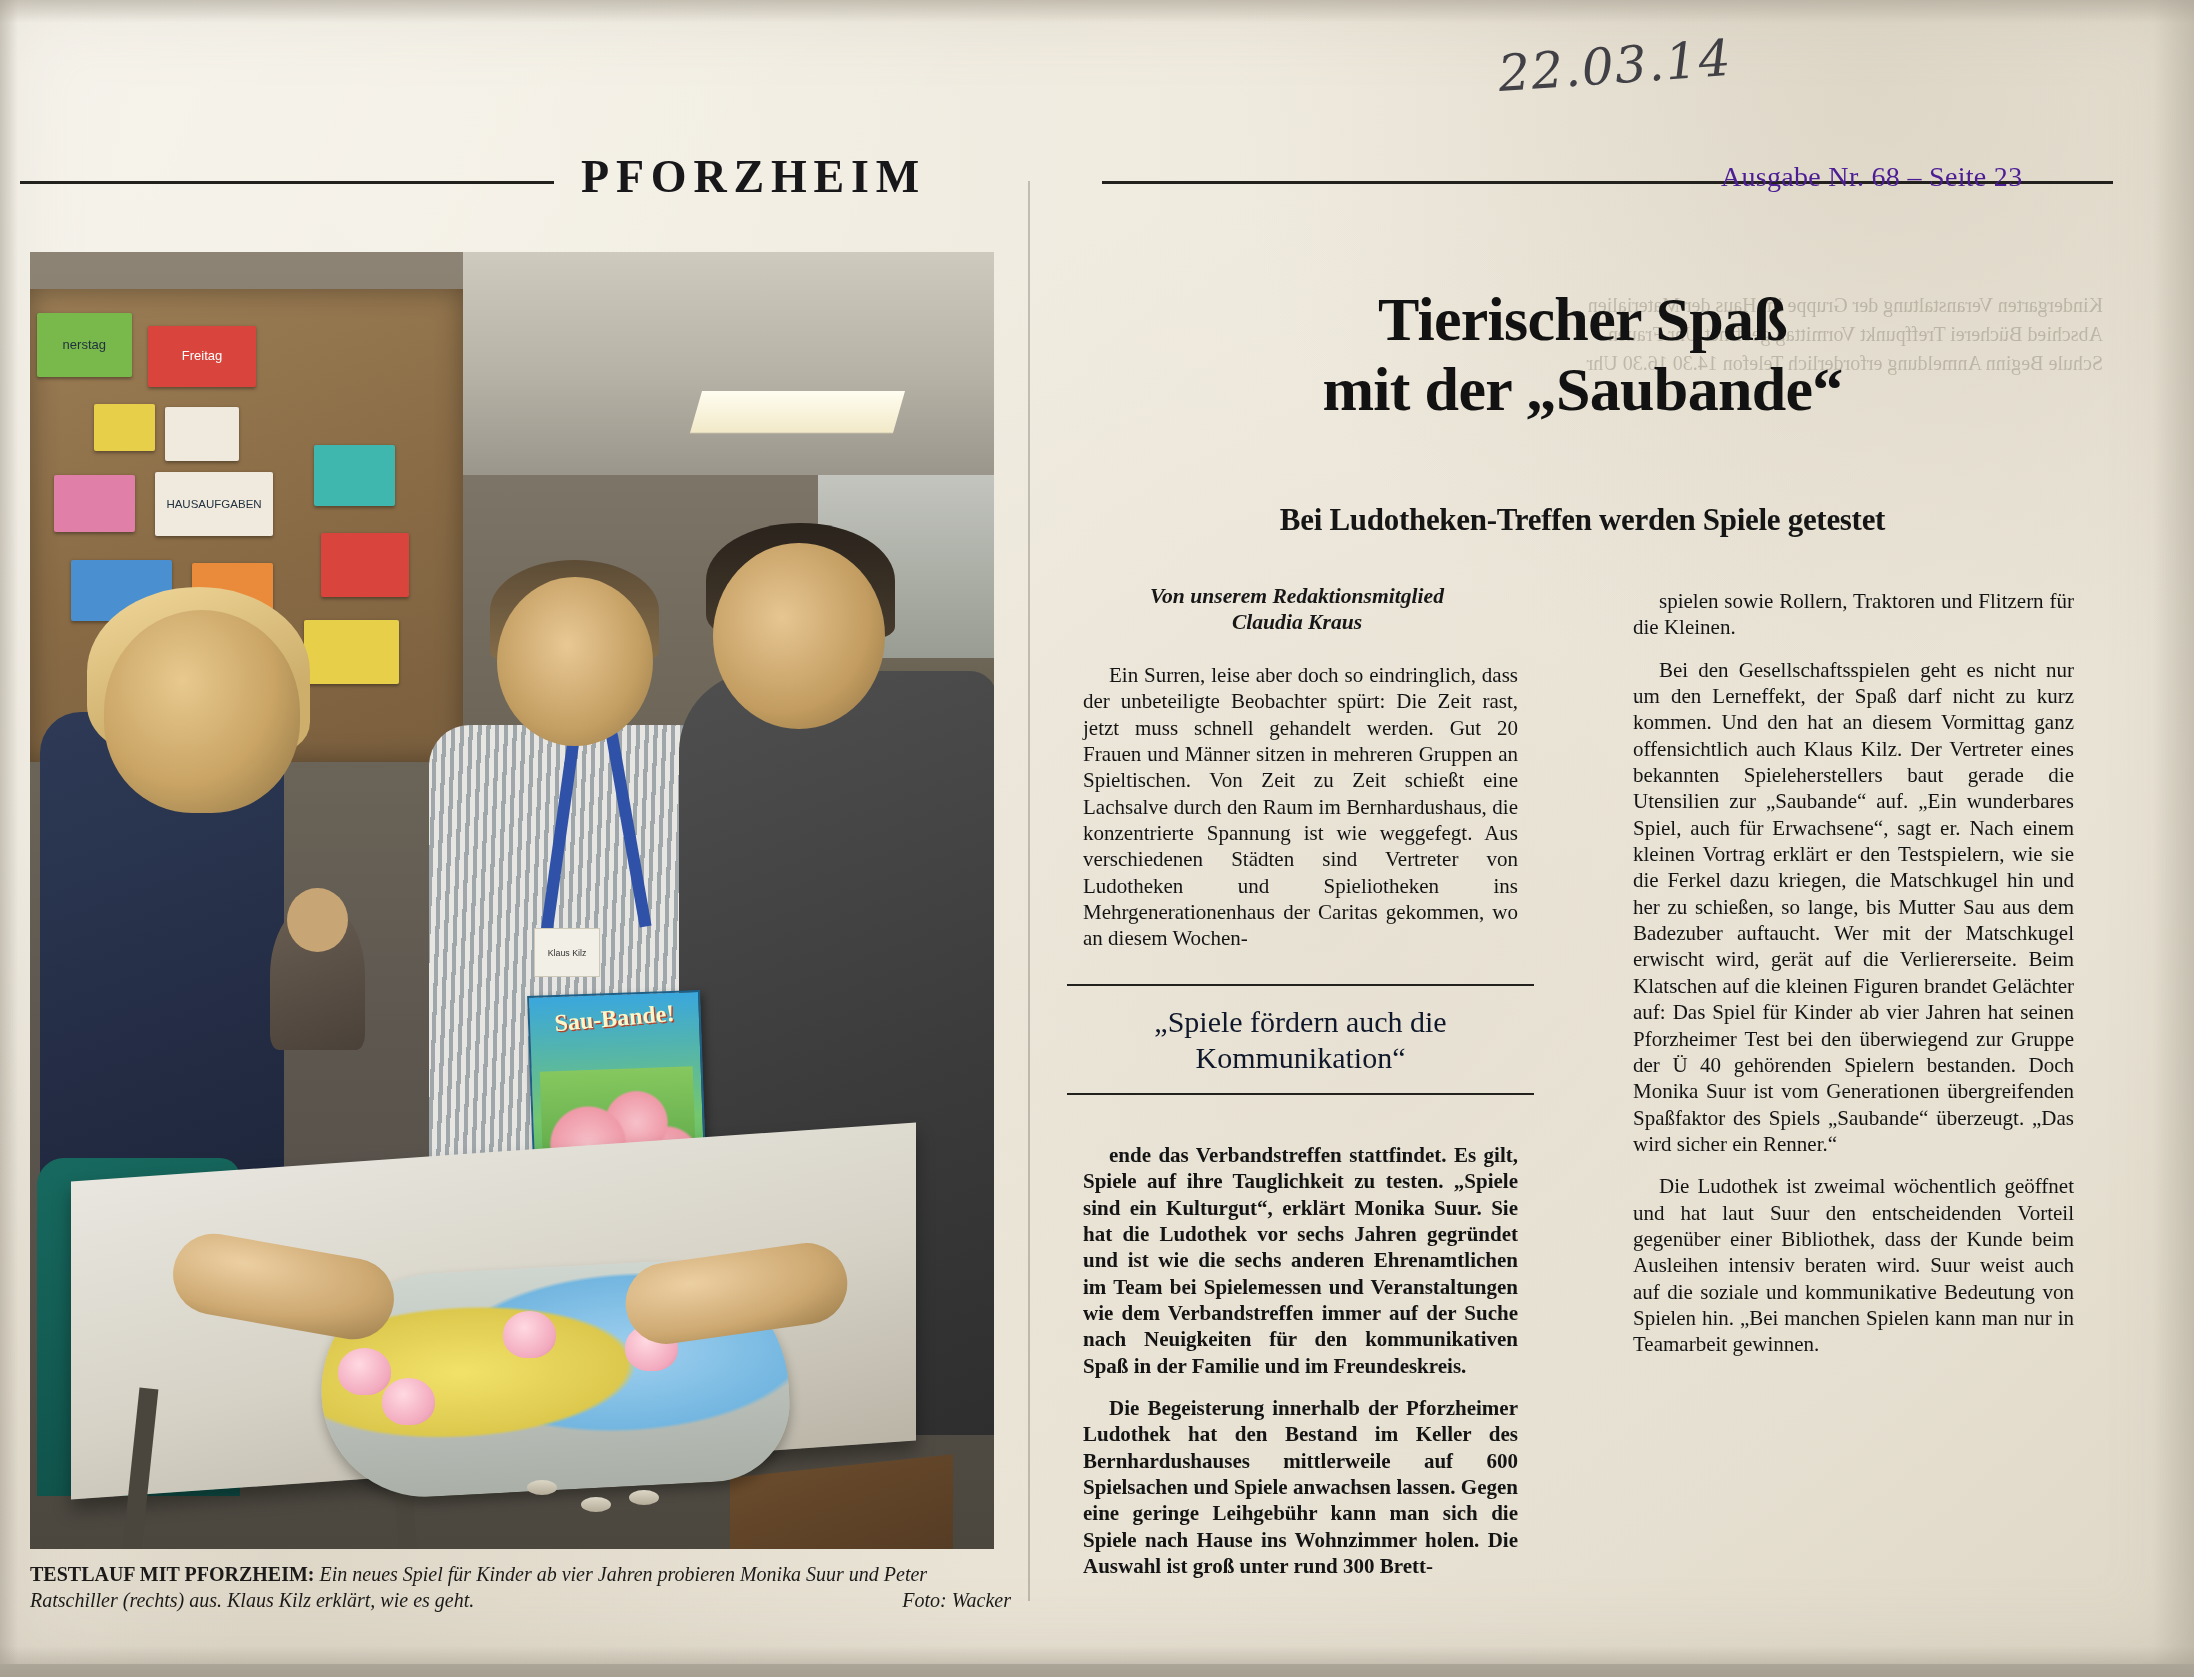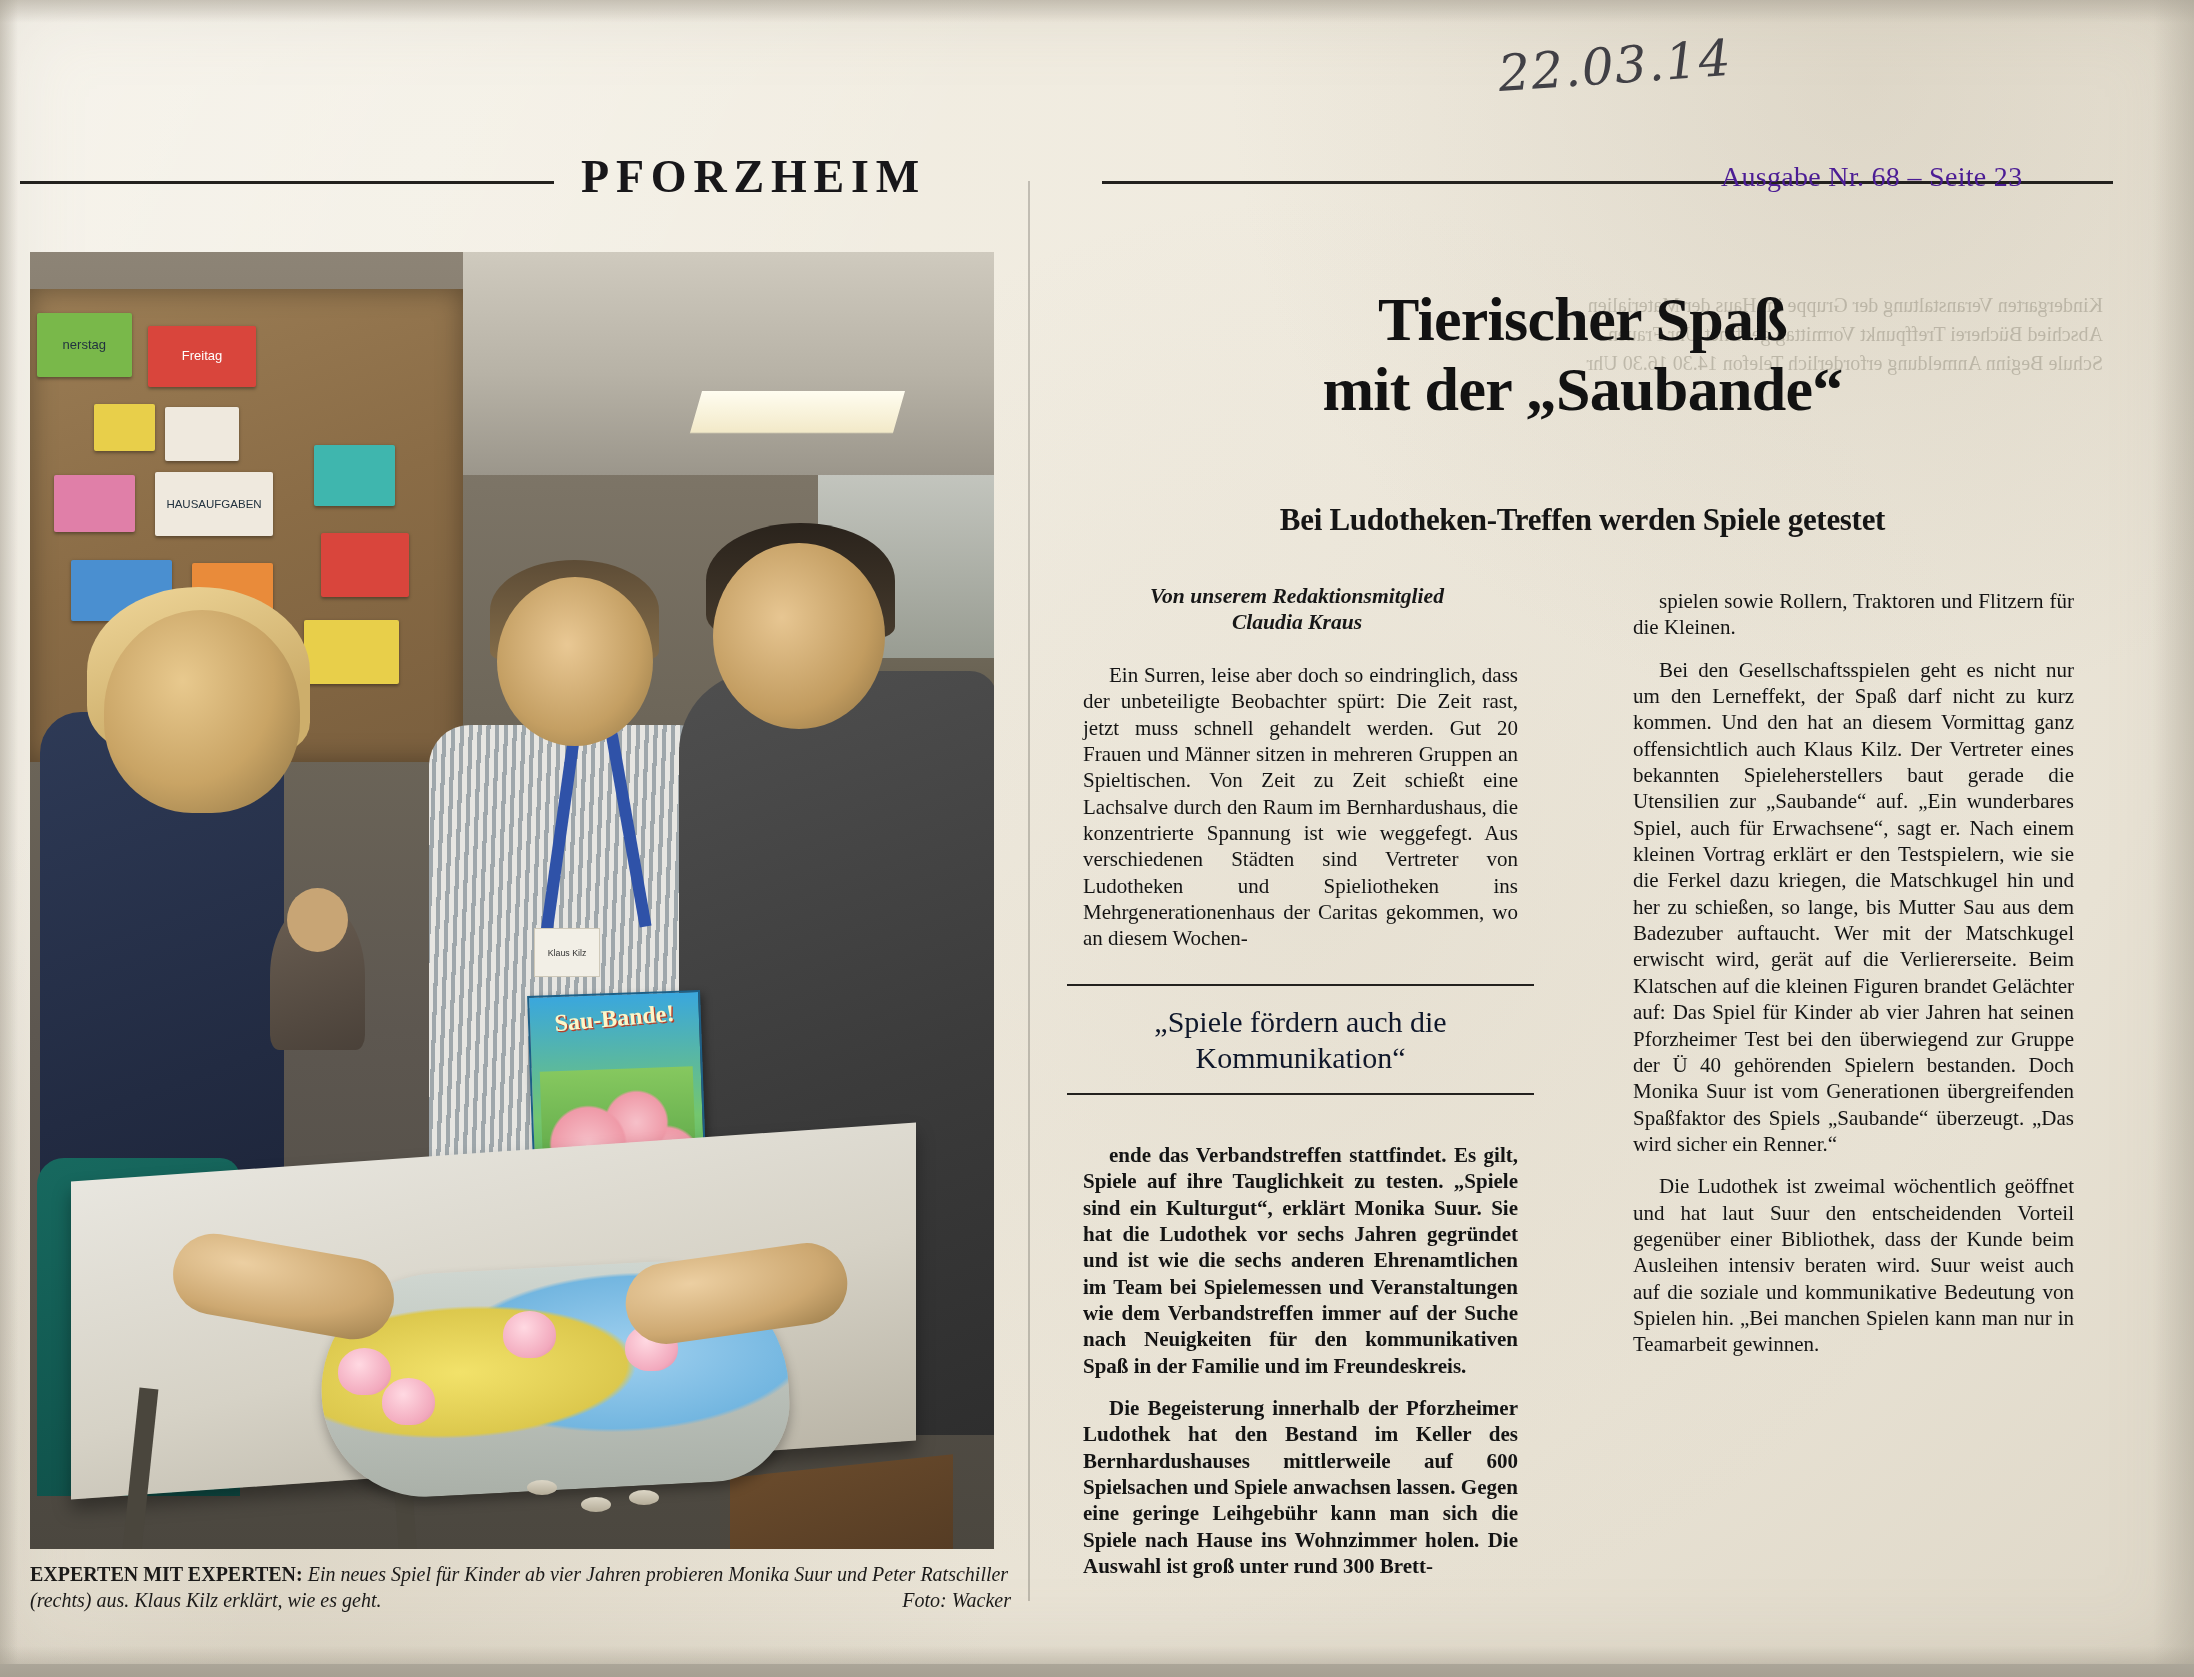--- a/index.html
+++ b/index.html
@@ -544,21 +544,21 @@
       <div class="token" style="left:497px; top:1228px;"></div>
       <div class="token" style="left:551px; top:1245px;"></div>
       <div class="token" style="left:599px; top:1238px;"></div>
 
       <div class="arm" style="left:142px; top:994px; width:223px; height:81px; transform:rotate(10deg);"></div>
       <div class="arm" style="left:595px; top:1001px; width:223px; height:81px; transform:rotate(-8deg);"></div>
     </div>
   </div>
 
   <div class="caption">
-    <b>EXPERTEN MIT EXPERTEN:</b><span> Ein neues Spiel für Kinder ab vier Jahren probieren Monika Suur und Peter Ratschiller (rechts) aus. Klaus Kilz erklärt, wie es geht.</span>
+    <b>TESTLAUF MIT PFORZHEIM:</b><span> Ein neues Spiel für Kinder ab vier Jahren probieren Monika Suur und Peter Ratschiller (rechts) aus. Klaus Kilz erklärt, wie es geht.</span>
     <span class="credit" style="float:right">Foto: Wacker</span>
   </div>
 
   <div class="headline">
     <div>Tierischer Spaß</div>
     <div>mit der „Saubande“</div>
   </div>
   <div class="subhead">Bei Ludotheken-Treffen werden Spiele getestet</div>
 
   <div class="byline">

